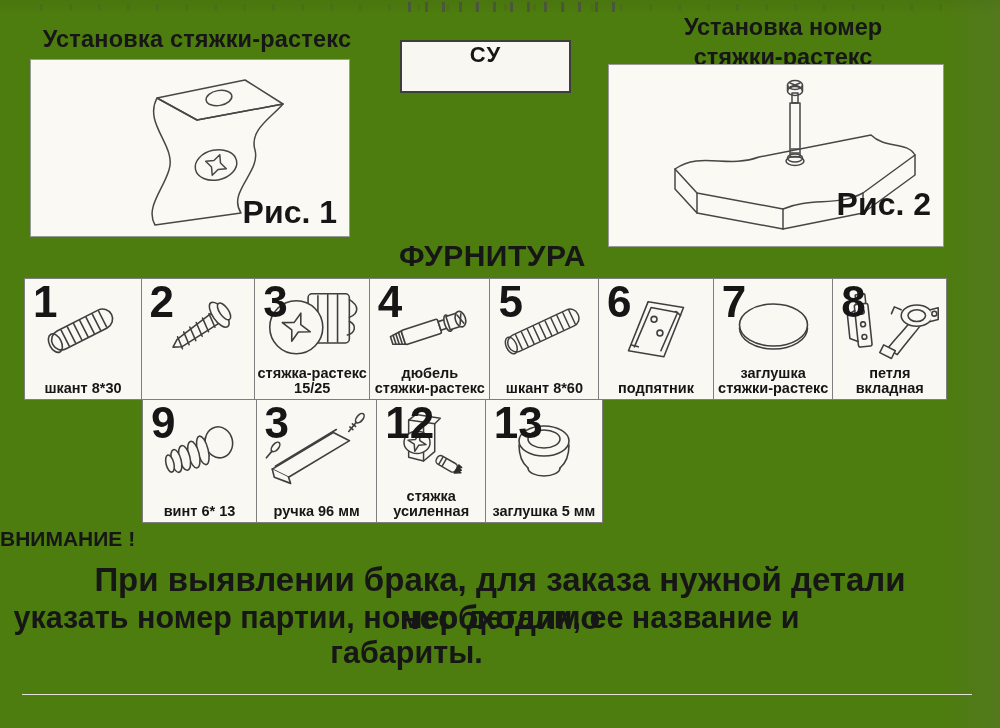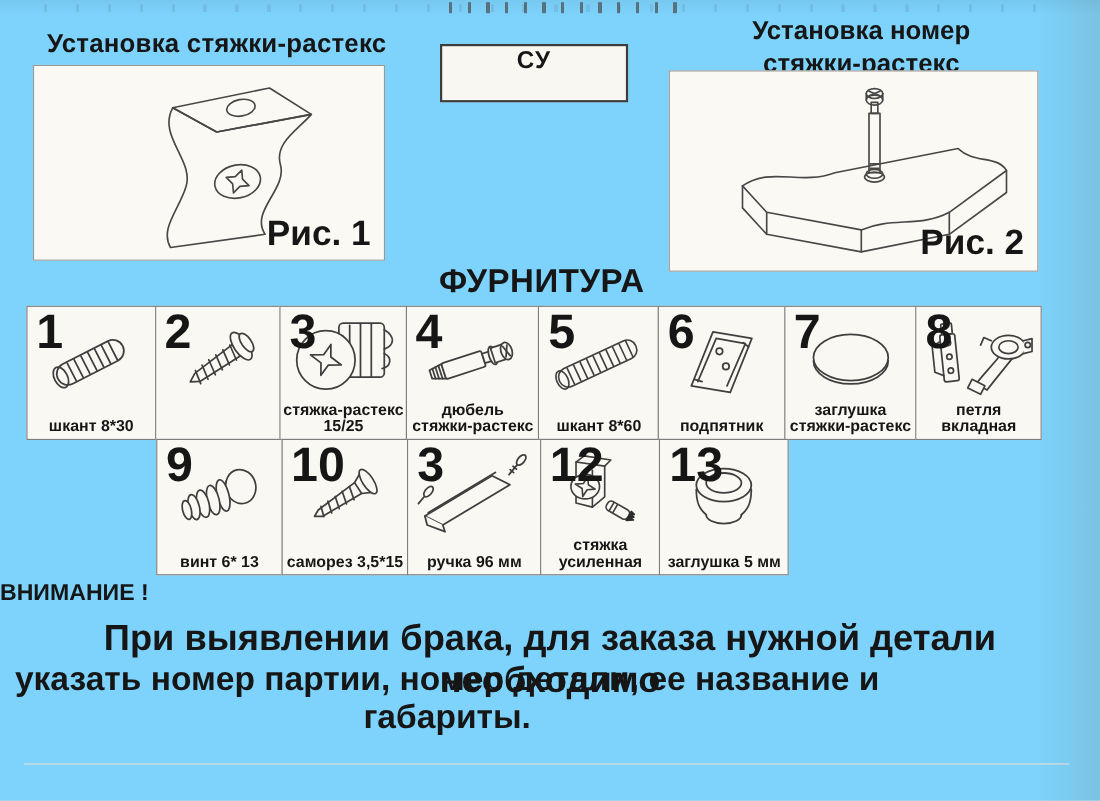--- a/index.html
+++ b/index.html
@@ -1,18 +1,18 @@
 <!DOCTYPE html>
 <html><head>
 <meta charset="utf-8">
 <style>
   html,body{margin:0;padding:0;background:#d9d7d1;}
   .page{
     position:relative;width:1000px;height:728px;overflow:hidden;
-    background:#7dd3fc;
+    background:#4d7c0f;
     font-family:"Liberation Sans","DejaVu Sans",sans-serif;
     color:#161616;font-weight:700;
   }
   .edge-shade{position:absolute;right:0;top:0;width:58px;height:100%;
     background:linear-gradient(to right,rgba(110,108,100,0),rgba(110,108,100,.16));}
   .top-shade{position:absolute;left:0;top:0;width:100%;height:14px;
     background:linear-gradient(to bottom,rgba(0,0,0,.05),rgba(0,0,0,0));}
   .binding-strip{position:absolute;left:408px;top:2px;width:208px;height:10px;opacity:.7;
     background:repeating-linear-gradient(90deg,#4a4a4a 0 3px,transparent 3px 17px);}
   .binding-strip-faint{position:absolute;left:40px;top:4px;width:920px;height:7px;opacity:.10;
@@ -24,21 +24,21 @@
   .title-right{position:absolute;left:618px;top:13px;width:330px;text-align:center;
     font-size:23.5px;line-height:1.27;}
   .stamp-box{position:absolute;left:400px;top:40px;width:167px;height:49px;
     border:2px solid #3d3d3d;background:#f9f7f1;display:flex;justify-content:center;
     font-size:22px;letter-spacing:1px;}
   .fig-box{position:absolute;border:1px solid #9a9a9a;background:#fbf9f3;}
   .fig1-box{left:30px;top:59px;width:318px;height:176px;}
   .fig2-box{left:608px;top:64px;width:334px;height:181px;}
   .fig-caption{position:absolute;font-size:32px;}
   .fig1-cap{right:12px;bottom:5px;}
-  .fig2-cap{right:12px;bottom:7px;}
+  .fig2-cap{right:12px;bottom:23px;}
   .furniture-heading{position:absolute;left:0;top:239px;width:985px;text-align:center;
     font-size:30px;letter-spacing:.5px;}
 
   .hw-row{position:absolute;display:flex;}
   .hw-row1{left:24px;top:278px;height:122px;}
   .hw-row2{left:142px;top:399px;height:124px;}
   .hw-cell{position:relative;border:1.4px solid #7e7e7e;margin-left:-1.4px;
     background:#faf8f2;box-sizing:border-box;}
   .hw-cell:first-child{margin-left:0;}
   .part-number{position:absolute;top:1px;left:8px;font-size:44px;line-height:1;}
@@ -284,39 +284,20 @@
           <ellipse cx="26" cy="55" rx="4" ry="9" style="fill:#faf8f2"></ellipse>
         </g>
       </svg>
       <div class="part-number">9</div>
       <div class="part-label">
         <span>винт 6* 13</span>
           <span></span>
       </div>
     </div>
 
-    <div class="hw-cell" style="width:116px">
-      <svg class="part-svg" viewBox="0 0 116 120">
-        <g transform="rotate(-33 58 50)">
-          <path d="M72,44 L30,47 L24,50 L30,54 L72,56 Z" style="fill:#faf8f2"></path>
-          <line x1="34" y1="45.5" x2="31" y2="55"></line>
-            <line x1="42" y1="45" x2="39" y2="56"></line>
-          <line x1="50" y1="45" x2="47" y2="56.5"></line>
-            <line x1="58" y1="44.5" x2="55" y2="56.5"></line>
-          <line x1="66" y1="44.5" x2="63" y2="57"></line>
-          <path d="M72,44 L80,40 M72,56 L80,60"></path>
-          <ellipse cx="83" cy="50" rx="5" ry="13" style="fill:#faf8f2"></ellipse>
-        </g>
-      </svg>
-      <div class="part-number">10</div>
-      <div class="part-label">
-        <span>саморез 3,5*15</span>
-          <span></span>
-      </div>
-    </div>
 
     <div class="hw-cell" style="width:122px">
       <svg class="part-svg" viewBox="0 0 116 120">
         <path d="M14,68 L74,32 L90,40 L30,76 Z" style="fill:#faf8f2"></path>
         <path d="M14,68 L16,76 L32,82 L30,76" style="fill:#faf8f2"></path>
         <line x1="17" y1="65" x2="77" y2="29"></line>
         <g transform="rotate(40 95 24)">
           <ellipse cx="95" cy="16" rx="3" ry="5.5" style="fill:#faf8f2"></ellipse>
           <line x1="95" y1="22" x2="95" y2="33"></line>
           <line x1="93" y1="25" x2="97" y2="25"></line>

